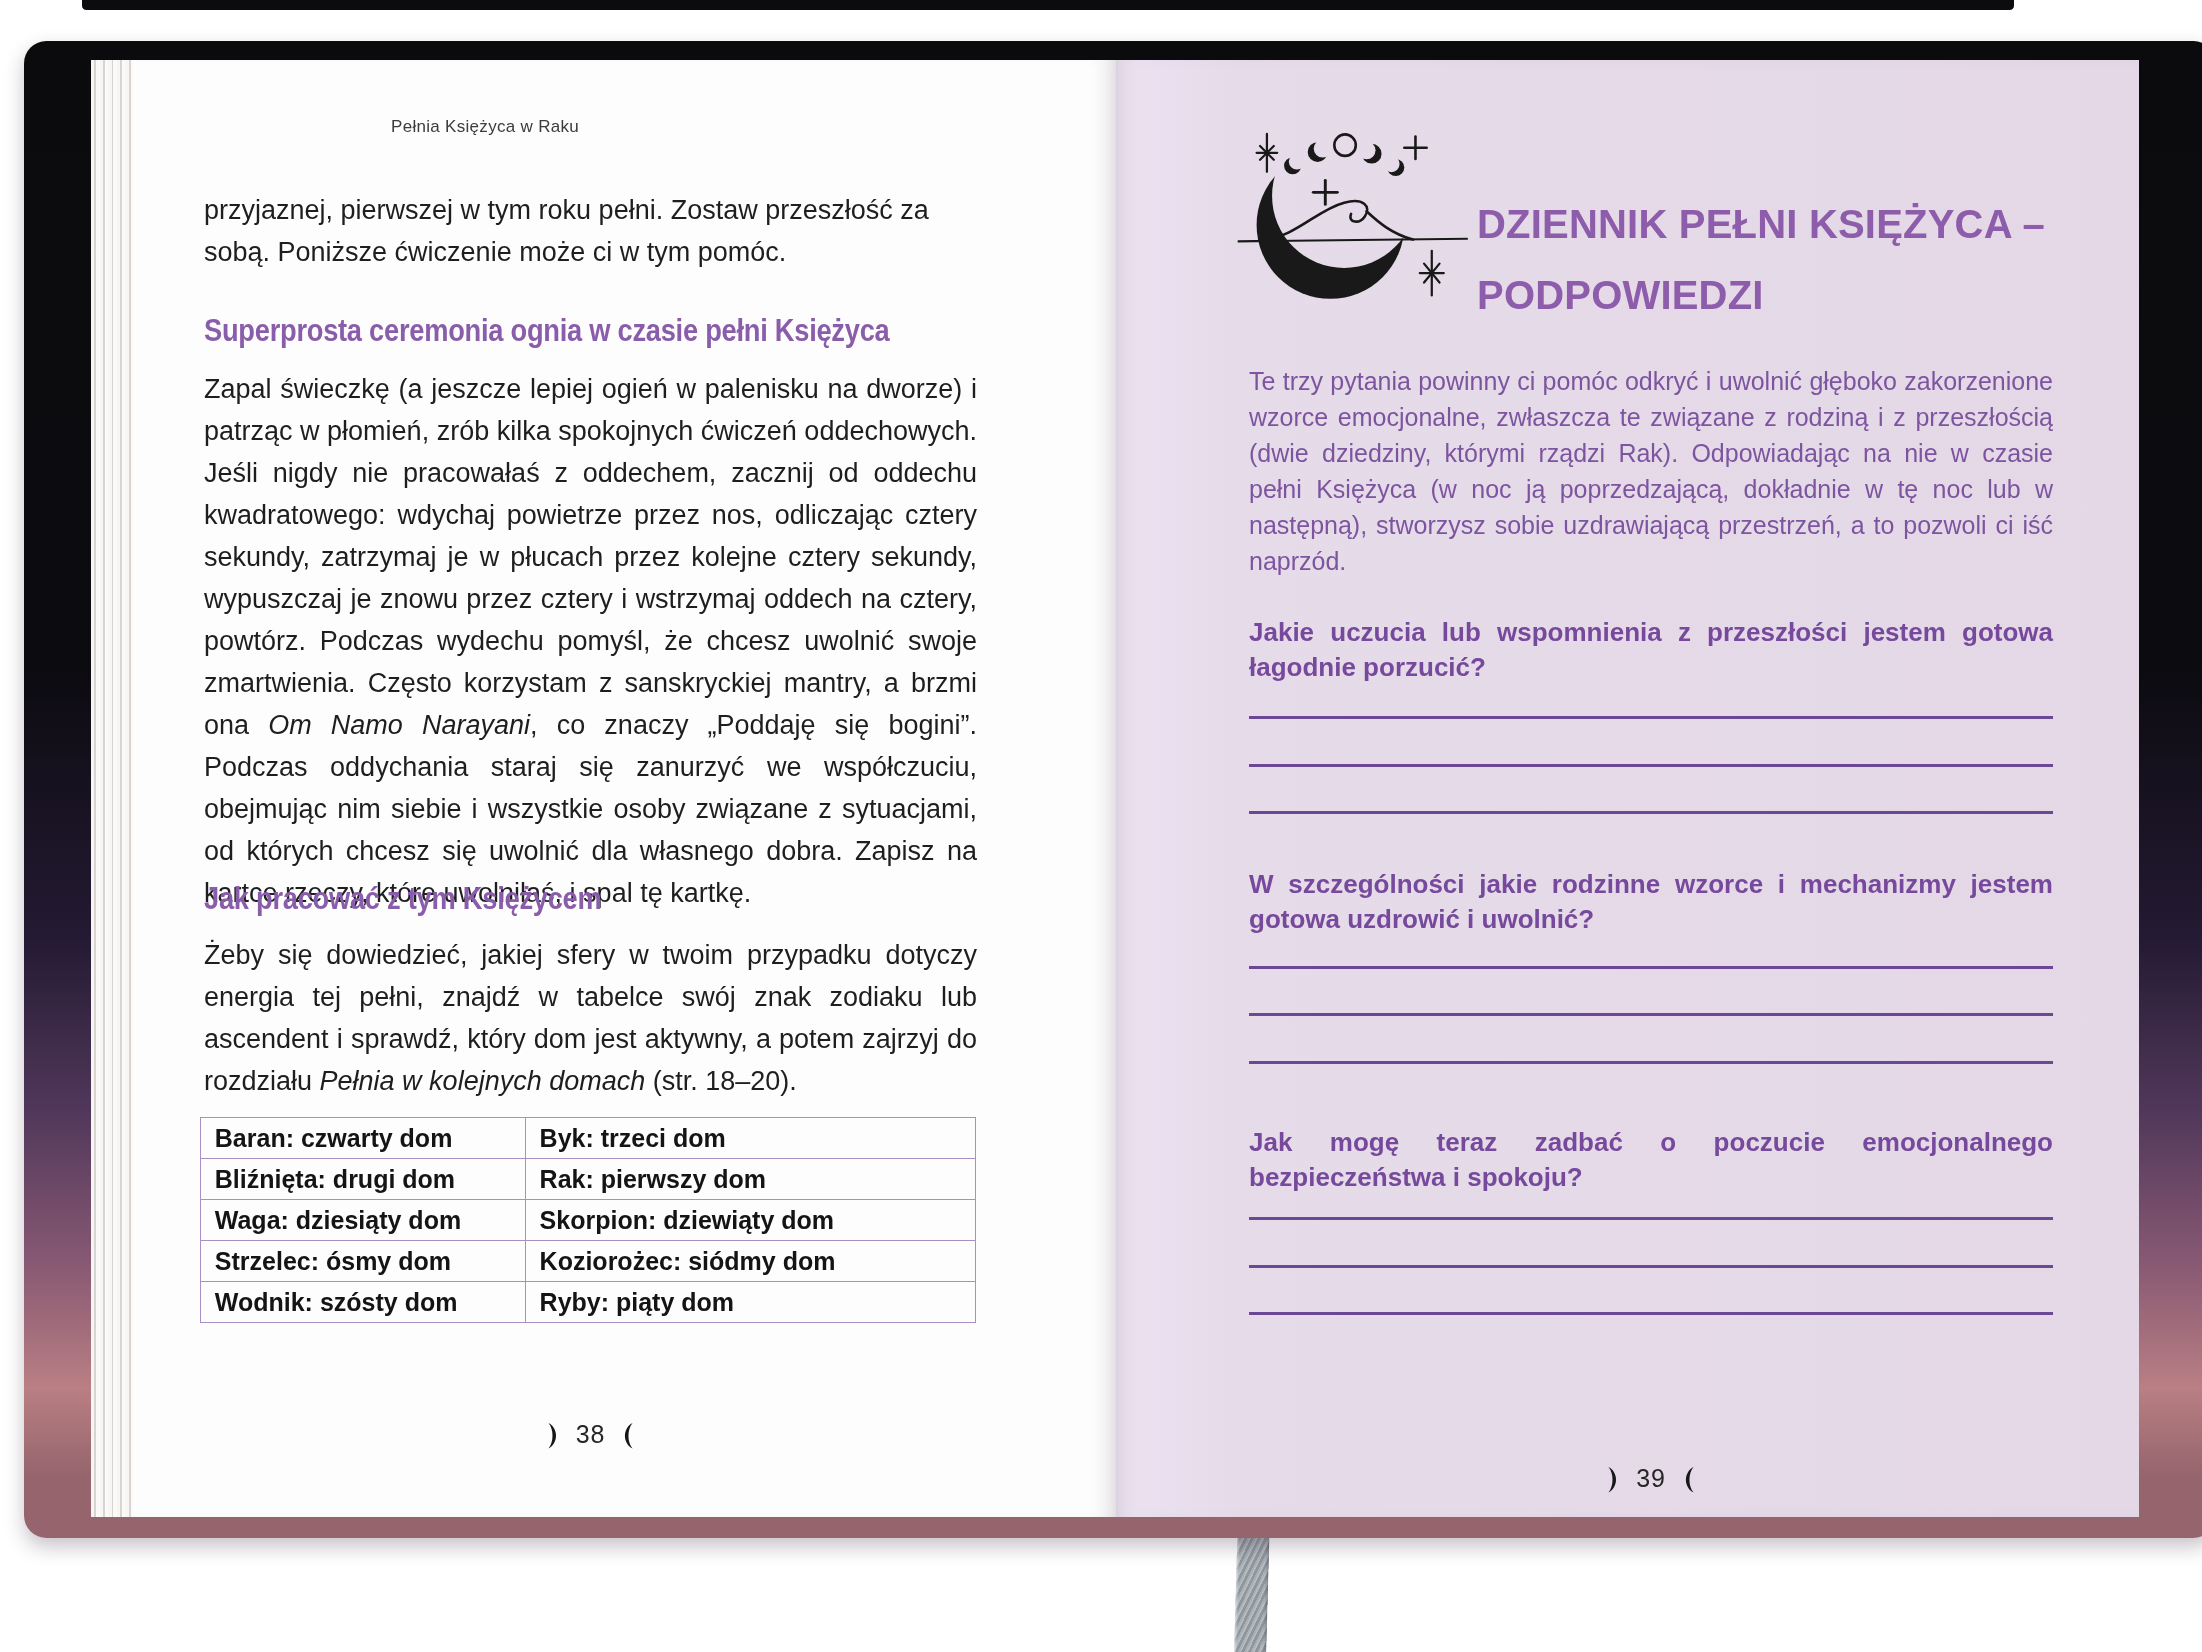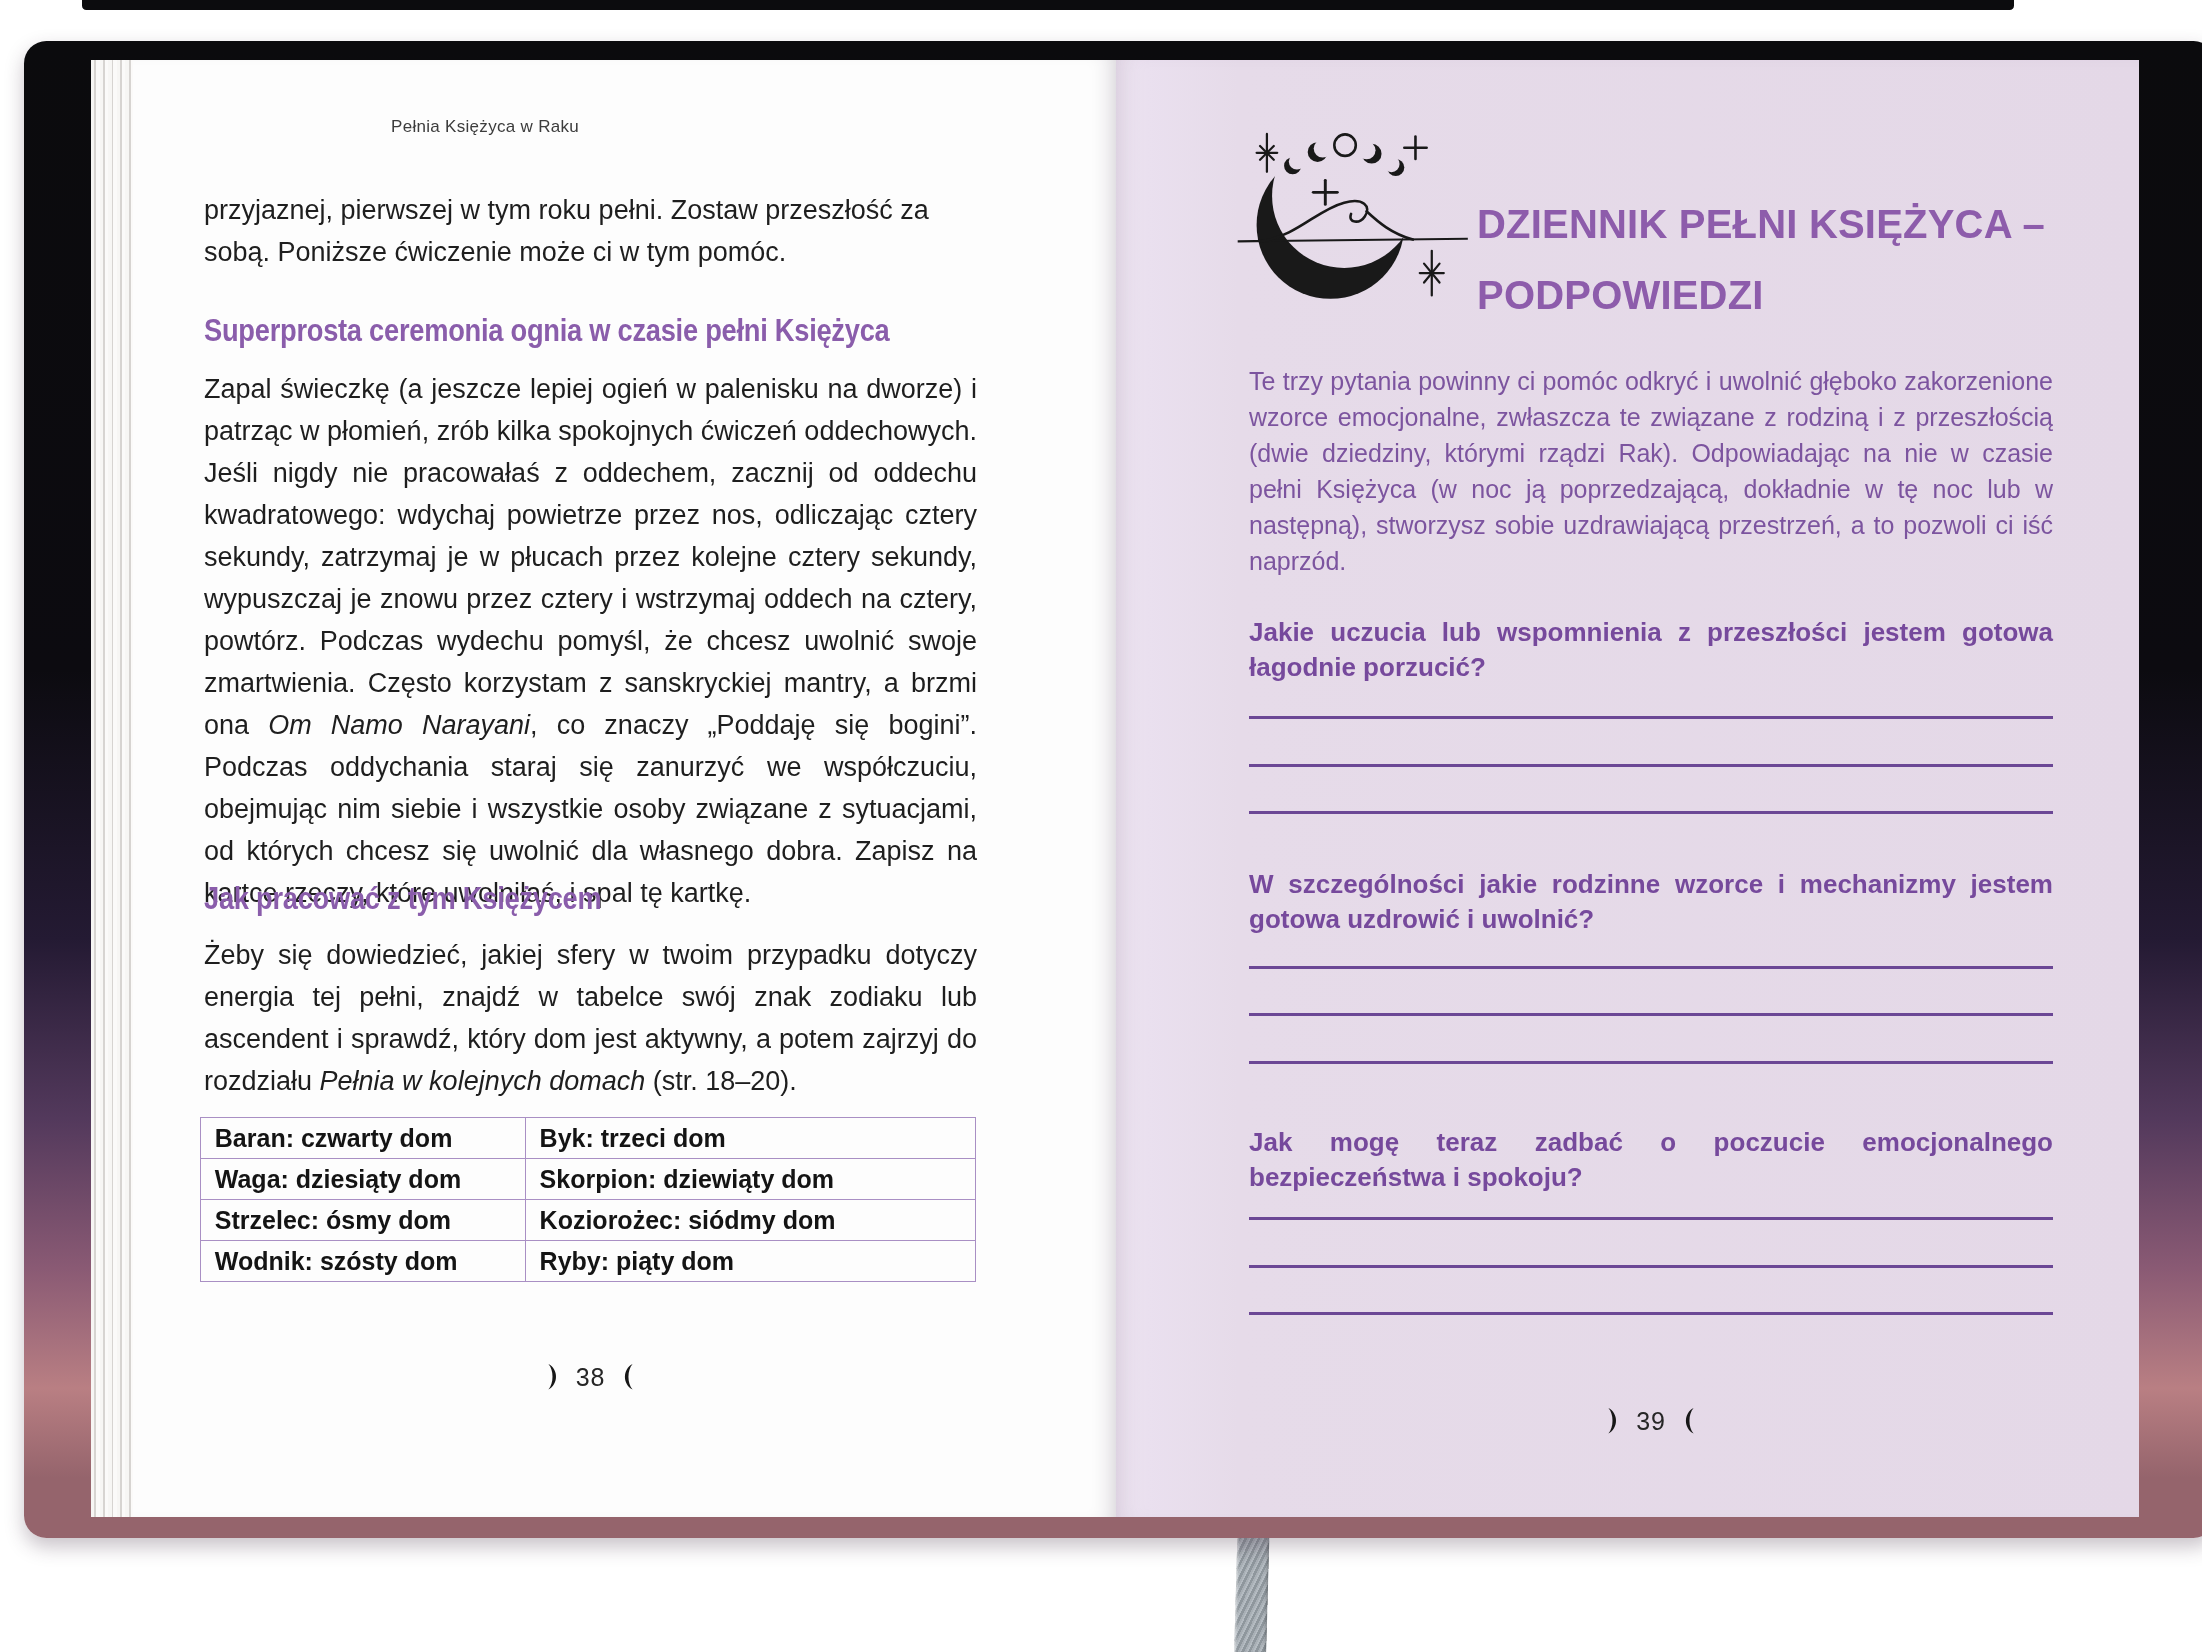--- a/index.html
+++ b/index.html
@@ -35,21 +35,21 @@
           transform:scaleX(.88);transform-origin:left center;white-space:nowrap;letter-spacing:-0.3px;}
   .h-ceremony{top:253px;}
   .h-how{top:821px;}
   .ital{font-style:italic;}
 
   .zodiac-table{position:absolute;left:67px;top:1057px;width:776px;border-collapse:collapse;}
   .zodiac-table td{border:1.7px solid #a98fc4;height:40px;padding:0 0 0 13.8px;
           font-size:25px;font-weight:700;color:#141414;}
   .zodiac-table td.c0{width:310px;}
 
-  .page-footer{position:absolute;left:71px;top:1303px;width:773px;display:flex;align-items:flex-start;
+  .page-footer{position:absolute;left:71px;top:1360px;width:773px;display:flex;align-items:flex-end;
           justify-content:center;gap:13.8px;}
   .page-num{font-size:25px;color:#262626;letter-spacing:0.9px;}
 
   
   .journal-illustration{position:absolute;left:120px;top:53px;}
   .journal-heading{position:absolute;left:361px;top:129px;width:602px;font-size:40px;line-height:71px;
           font-weight:700;color:#8d5cab;letter-spacing:0.2px;}
   .journal-intro{position:absolute;left:133px;top:303px;width:804px;font-size:25px;line-height:36px;
           font-weight:400;color:#7c549f;text-align:justify;}
   .question-text{position:absolute;left:133px;width:804px;font-size:26px;line-height:35px;
@@ -83,20 +83,24 @@
 
         <div class="body-text para-3"><span>Żeby się dowiedzieć, jakiej sfery w twoim przypadku dotyczy energia tej pełni, znajdź w tabelce swój znak zodiaku lub ascendent i sprawdź, który dom jest aktywny, a potem zajrzyj do rozdziału </span><span class="ital">Pełnia w kolejnych domach</span><span> (str. 18–20).</span></div>
 
         <table class="zodiac-table">
           <tbody>
             <tr>
               <td class="c0">Baran: czwarty dom</td>
               <td>Byk: trzeci dom</td>
             </tr>
             <tr>
+              <td class="c0">Bliźnięta: drugi dom</td>
+              <td>Rak: pierwszy dom</td>
+            </tr>
+            <tr>
               <td class="c0">Waga: dziesiąty dom</td>
               <td>Skorpion: dziewiąty dom</td>
             </tr>
             <tr>
               <td class="c0">Strzelec: ósmy dom</td>
               <td>Koziorożec: siódmy dom</td>
             </tr>
             <tr>
               <td class="c0">Wodnik: szósty dom</td>
               <td>Ryby: piąty dom</td>

